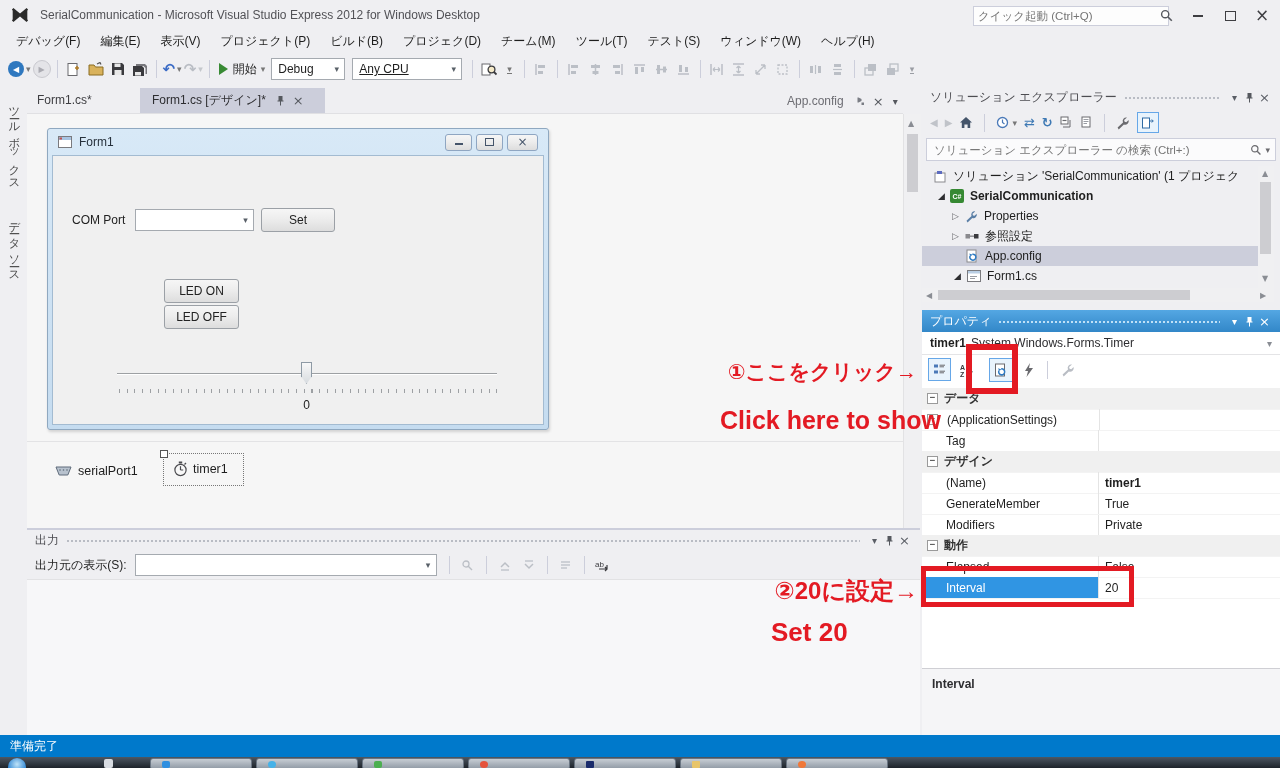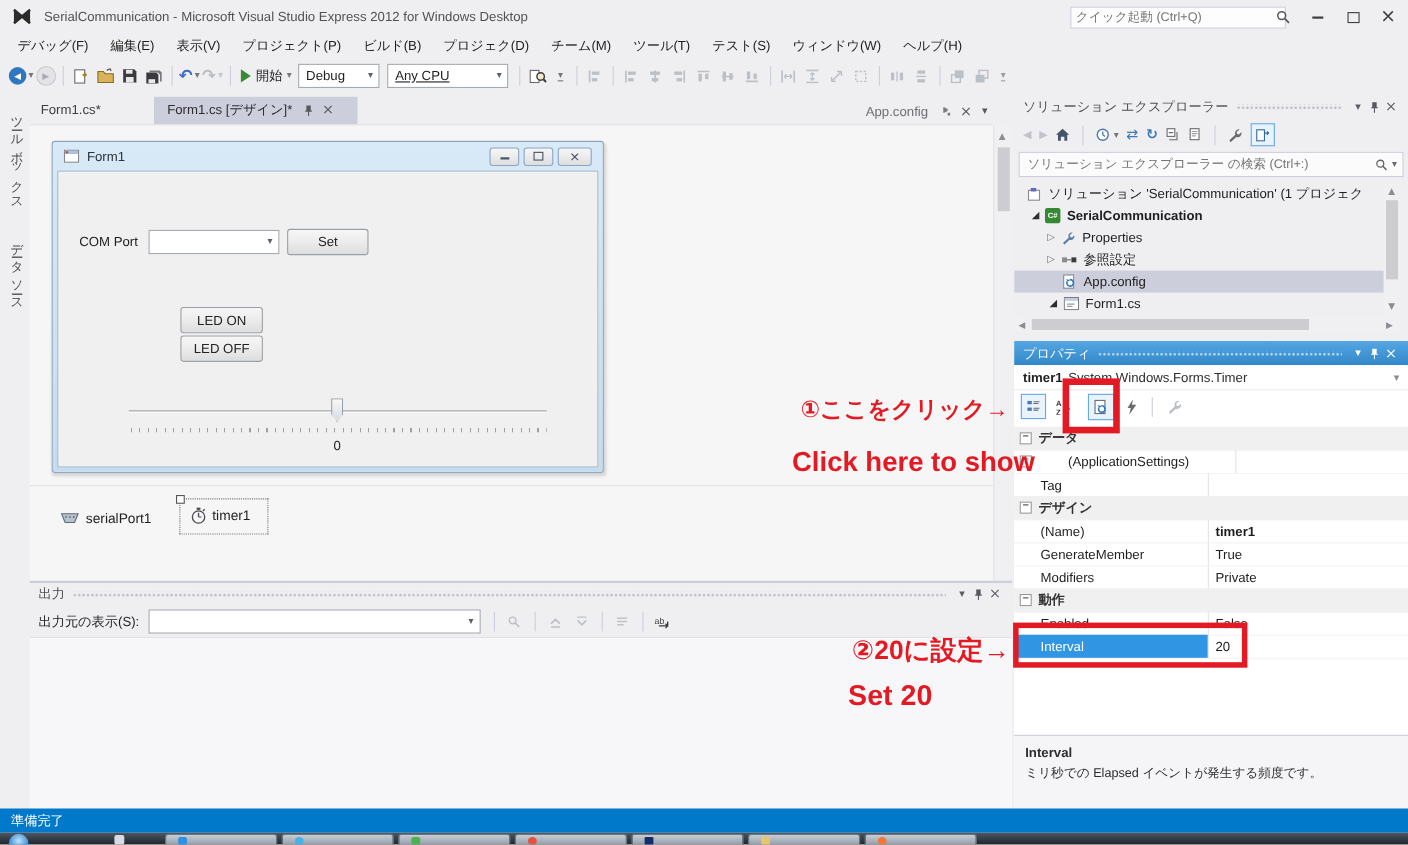--- a/index.html
+++ b/index.html
@@ -596,21 +596,21 @@
         </span>
     </div>
 
     <div class="a" style="left:0;top:78px;width:358px;height:280px;background:#fff;">
       <div class="gridrow cat" style="top:0;">
         <span class="expbox">−</span>
         <span>データ</span>
       </div>
       <div class="gridrow" style="top:21px;">
         <span class="expbox" style="margin-left:5px;">+</span>
-        <span class="lbl" style="width:155px;padding-left:3px;margin-left:24px;">(ApplicationSettings)</span>
+        <span class="lbl" style="width:155px;padding-left:3px;">(ApplicationSettings)</span>
         <span class="val"></span>
       </div>
       <div class="gridrow" style="top:42px;">
         <span class="lbl">Tag</span>
         <span class="val"></span>
       </div>
       <div class="gridrow cat" style="top:63px;">
         <span class="expbox">−</span>
         <span>デザイン</span>
       </div>
@@ -624,32 +624,31 @@
       </div>
       <div class="gridrow" style="top:105px;">
         <span class="lbl">GenerateMember</span>
         <span class="val">True</span>
       </div>
       <div class="gridrow cat" style="top:147px;">
         <span class="expbox">−</span>
         <span>動作</span>
       </div>
       <div class="gridrow" style="top:168px;">
-        <span class="lbl">Enabled</span>
+        <span class="lbl">Elapsed</span>
         <span class="val">False</span>
       </div>
       <div class="gridrow" style="top:189px;">
         <span class="lbl" style="background:#3095E3;color:#fff;height:100%;display:flex;align-items:center;">Interval</span>
         <span class="val">20</span>
       </div>
     </div>
 
     <div class="a" style="left:0;top:358px;width:358px;height:67px;background:#F5F5F7;border-top:1px solid #CFCFD4;box-sizing:border-box;padding:8px 10px;">
       <div style="font-weight:bold;color:#2D2D30;">Interval</div>
-      <div style="margin-top:4px;font-size:11.5px;color:#2D2D30;white-space:nowrap;">ミリ秒での Elapsed イベントが発生する頻度です。</div>
     </div>
   </div>
 
   <div class="a redrect" style="left:966px;top:344px;width:40px;height:38px;"></div>
   <div class="a ann" style="left:632px;top:358px;width:285px;text-align:right;font-size:21px;z-index:51;">①ここをクリック→</div>
   <div class="a ann" style="left:720px;top:406px;font-size:25px;z-index:51;">Click here to show</div>
   <div class="a redrect" style="left:921px;top:566px;width:203px;height:31px;border-width:5px;"></div>
   <div class="a ann" style="left:640px;top:575px;width:278px;text-align:right;font-size:24px;z-index:51;">②20に設定→</div>
   <div class="a ann" style="left:771px;top:617px;font-size:26px;z-index:51;">Set 20</div>
 

